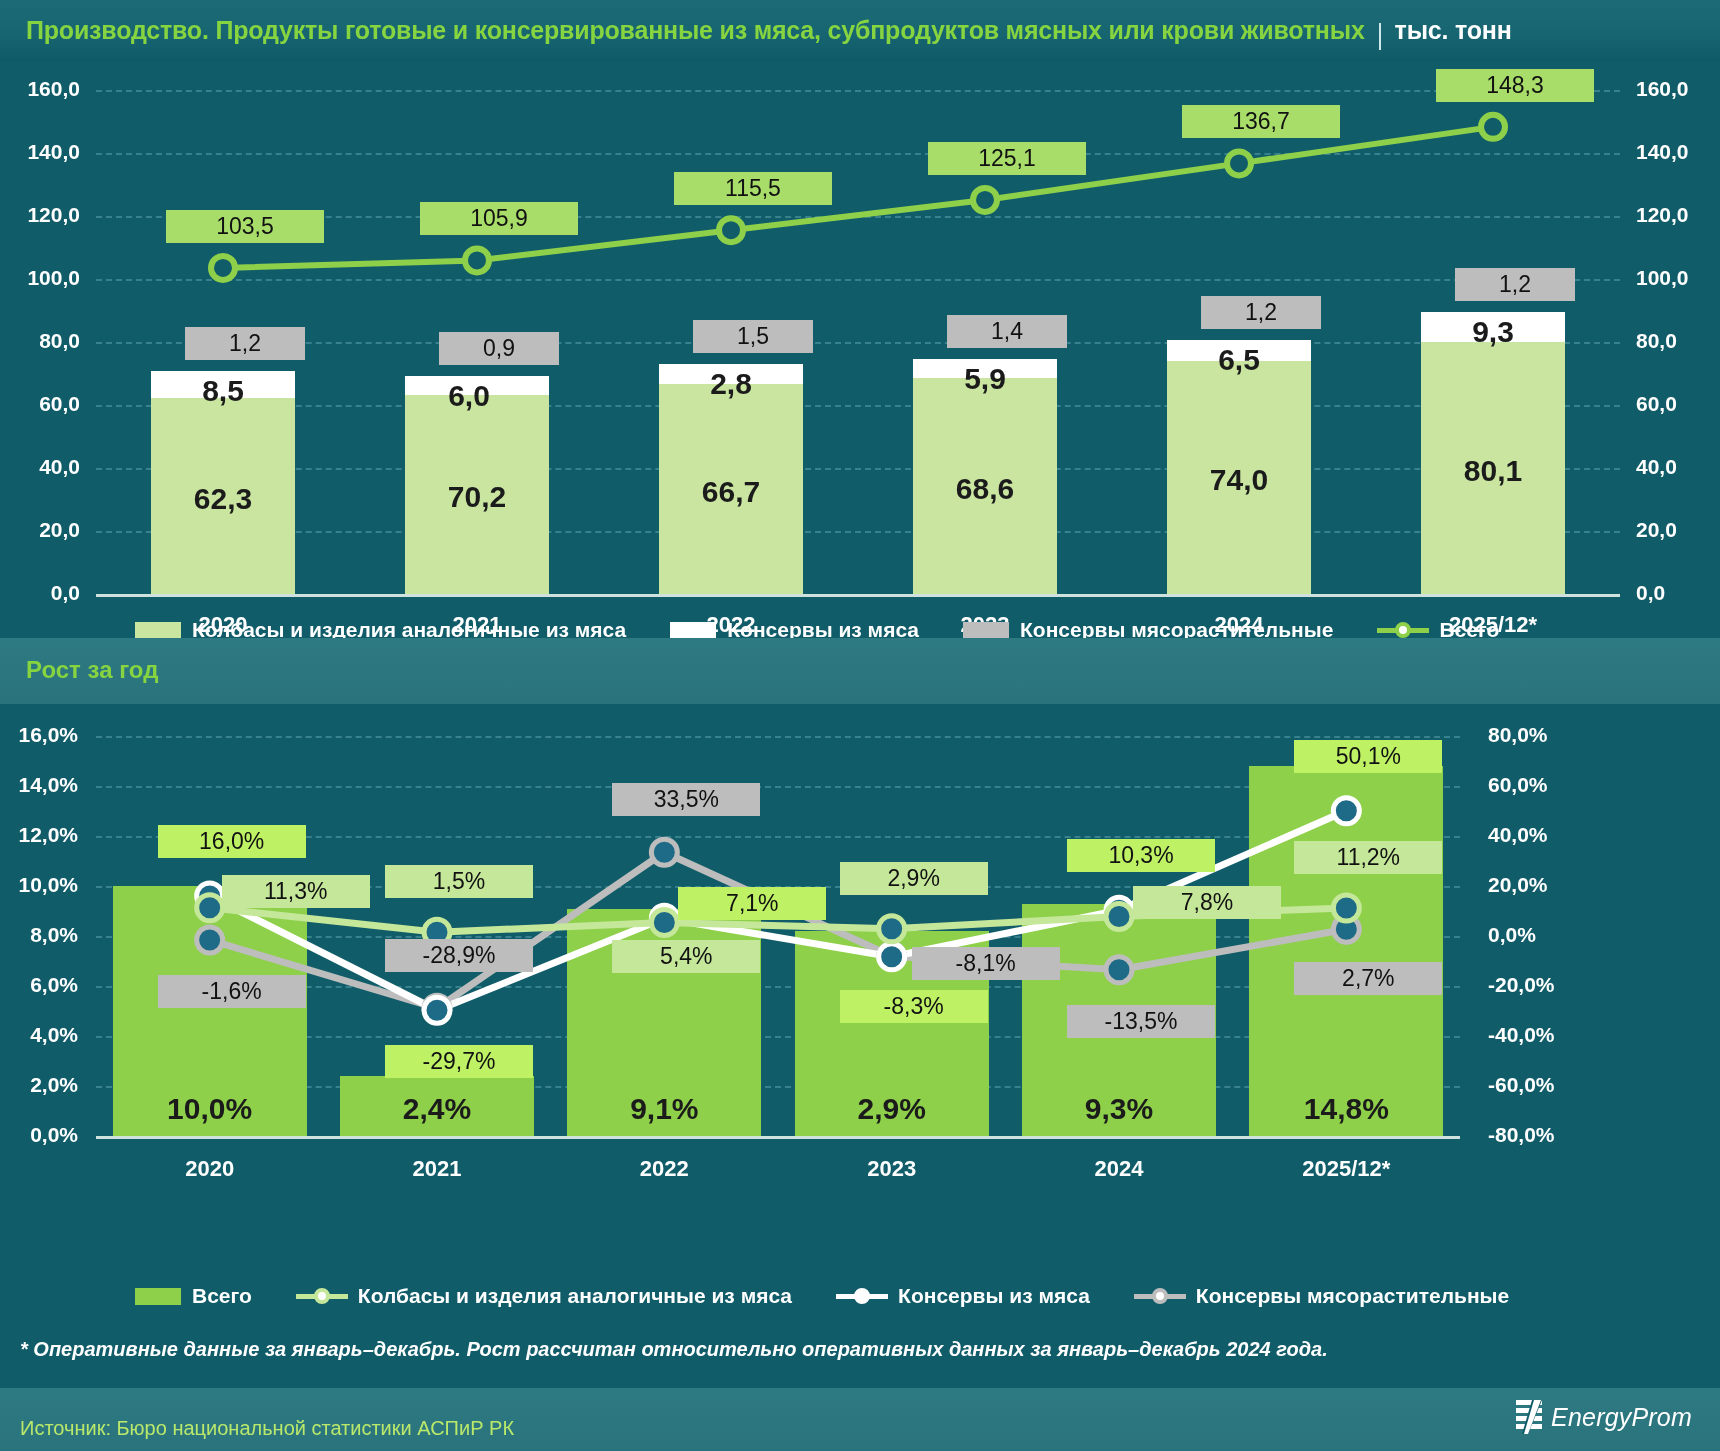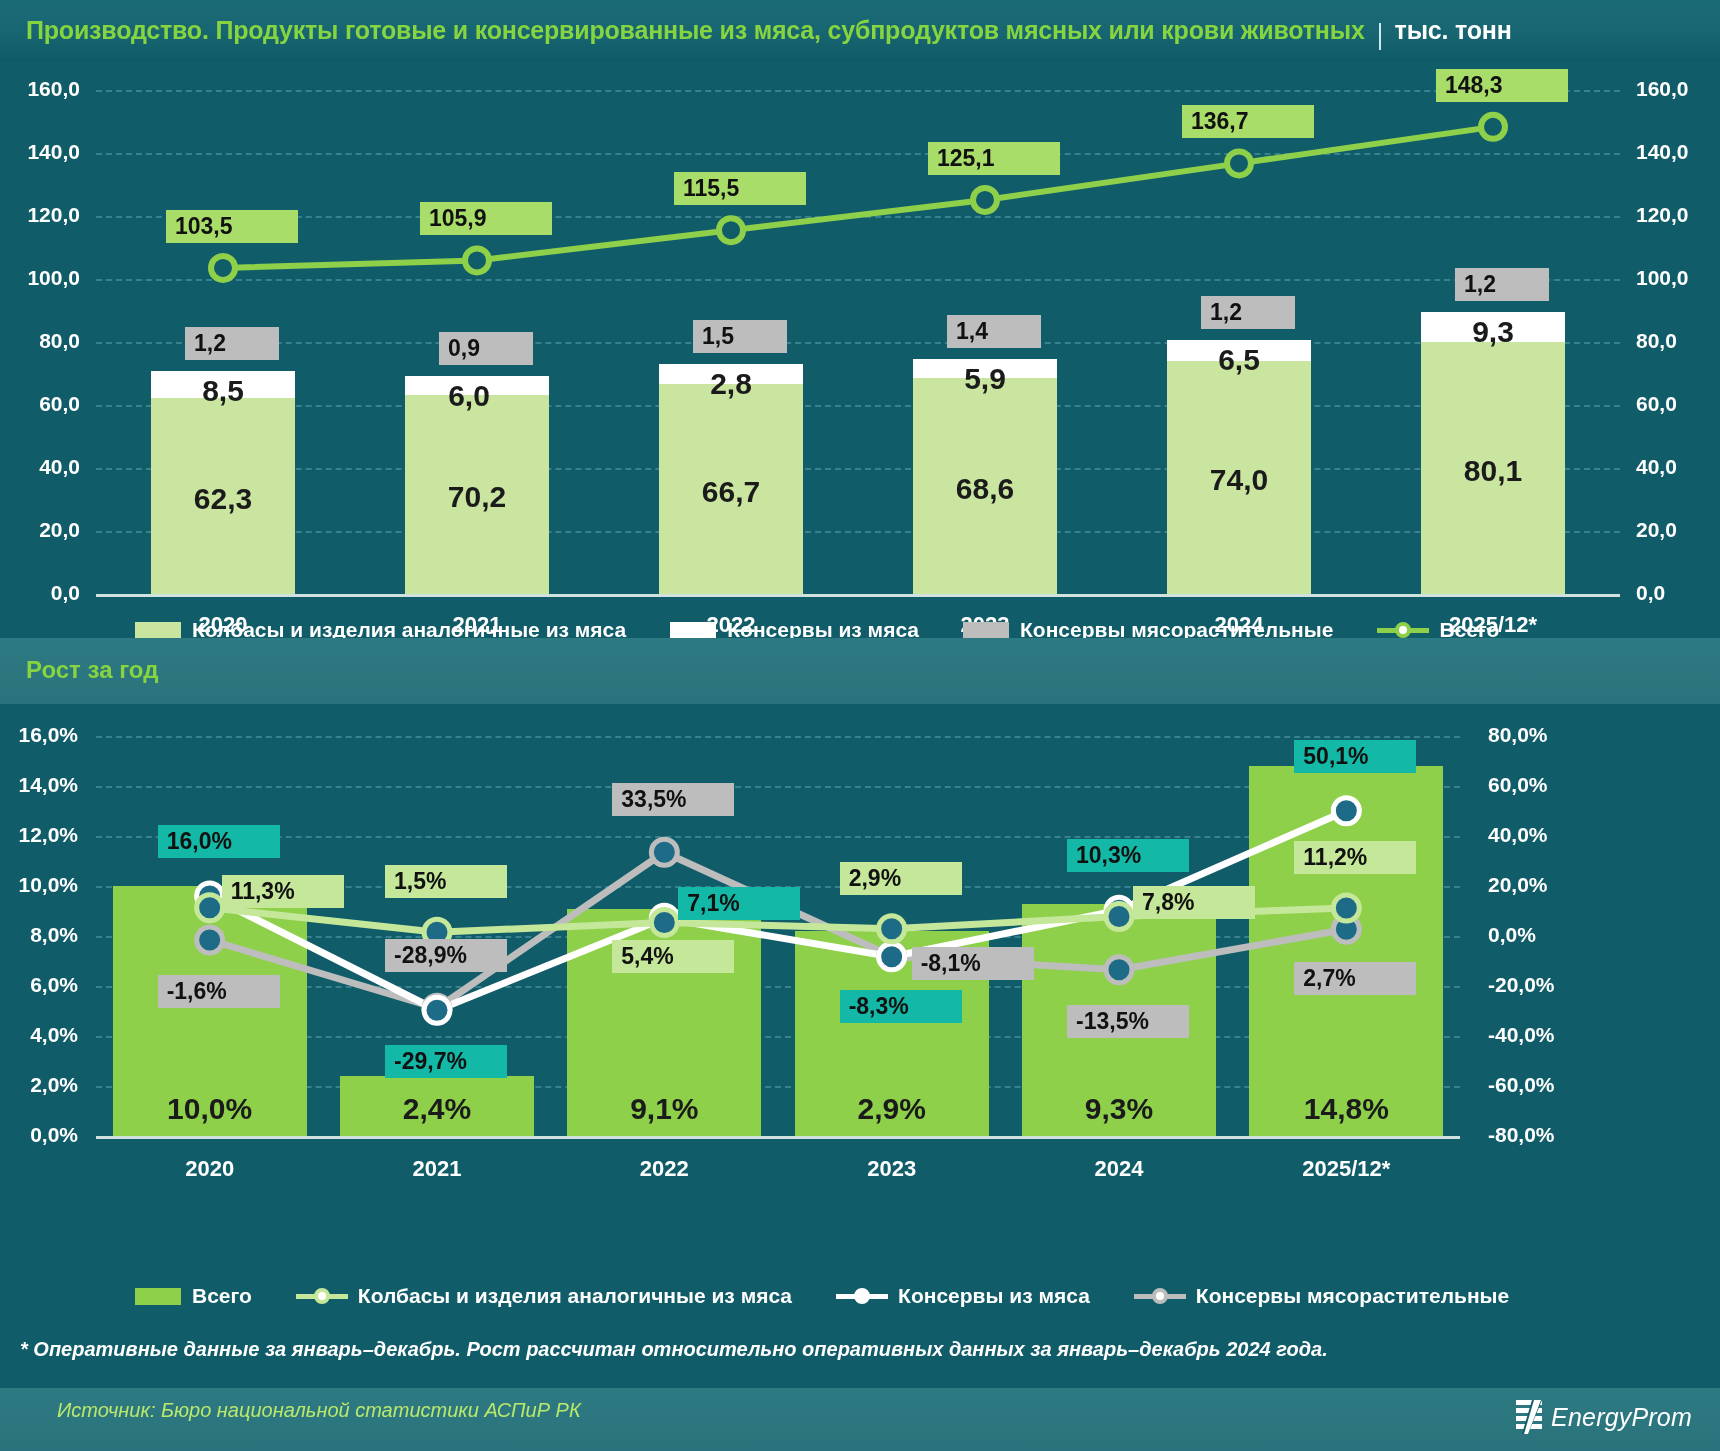--- a/index.html
+++ b/index.html
@@ -33,44 +33,44 @@
   .panel-top{position:absolute;left:0;top:62px;width:1720px;height:576px;background:#115c69;}
   .band{position:absolute;left:0;top:638px;width:1720px;height:66px;
         background:linear-gradient(180deg,#2e7a82 0%,#2a737c 100%);}
   .band-title{position:absolute;left:26px;top:18px;color:#86d440;font-size:24px;font-weight:bold;}
   .panel-bot{position:absolute;left:0;top:704px;width:1720px;height:612px;background:#115c69;}
   .footer-note{position:absolute;left:0;top:1316px;width:1720px;height:72px;background:#115c69;}
   .footer-note-txt{position:absolute;left:20px;top:22px;color:#ffffff;font-size:20px;
         font-style:italic;font-weight:bold;}
   .footer-src{position:absolute;left:0;top:1388px;width:1720px;height:63px;
         background:linear-gradient(180deg,#2e7a82 0%,#2a737c 100%);}
-  .footer-src-txt{position:absolute;left:20px;top:11px;color:#b9e86b;font-size:20px;font-style:italic;margin-left:37px;}
+  .footer-src-txt{position:absolute;left:20px;top:29px;color:#b9e86b;font-size:20px;}
   .brand{position:absolute;right:28px;top:12px;display:flex;align-items:center;gap:9px;}
   .brand-mark{width:26px;height:34px;position:relative;}
   .brand-txt{color:#ffffff;font-size:25px;font-style:italic;letter-spacing:.2px;}
 
   
   .plot{position:absolute;}
   .gridline{position:absolute;left:0;height:0;border-top:2px dashed #3f8894;opacity:.85;}
   .ytick{position:absolute;color:#ffffff;font-size:21px;font-weight:bold;text-align:right;white-space:nowrap;}
   .ytick.r{text-align:left;}
   .xtick{position:absolute;color:#ffffff;font-size:22px;font-weight:bold;text-align:center;}
   .axisline{position:absolute;height:3px;background:#cfe2de;}
 
   .bar{position:absolute;}
   .bar.seg-green{background:#c9e5a0;}
   .bar.seg-white{background:#ffffff;}
   .bar.seg-lime{background:#8ed04a;}
   .barlabel{position:absolute;color:#1b1b1b;font-size:30px;font-weight:bold;text-align:center;}
 
-  .chip{position:absolute;font-size:23px;font-weight:bold;color:#111111;
-        padding:3px 9px;white-space:nowrap;text-align:left;}
+  .chip{position:absolute;font-size:23px;font-weight:normal;color:#111111;
+        padding:3px 22px;white-space:nowrap;text-align:center;}
   .chip.green{background:#a9dd6a;}
   .chip.grey{background:#bdbdbd;}
-  .chip.white{background:#14b8a6;}
+  .chip.white{background:#bef264;}
   .chip.greenlt{background:#c5e79a;}
 
   svg.overlay{position:absolute;left:0;top:0;pointer-events:none;}
 
   
   .legend{position:absolute;display:flex;align-items:center;}
   .legend-item{display:flex;align-items:center;margin-right:44px;}
   .legend-swatch{width:46px;height:17px;margin-right:11px;}
   .legend-lbl{color:#ffffff;font-size:21px;font-weight:bold;white-space:nowrap;}
   .legend-line{width:52px;height:18px;margin-right:10px;position:relative;}

